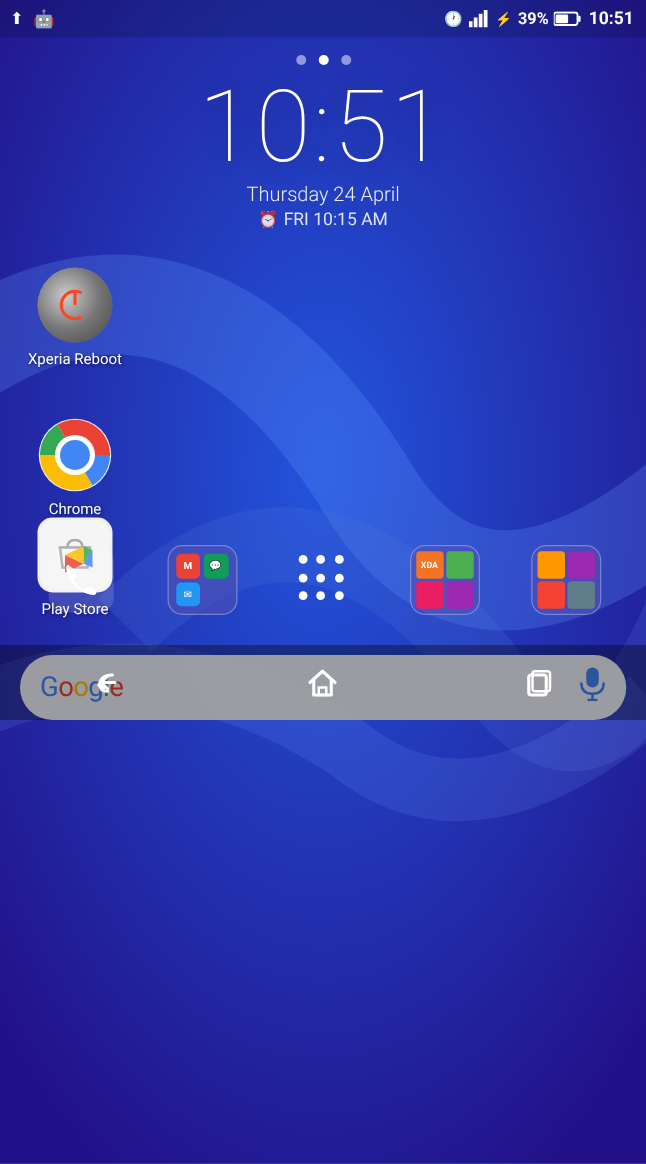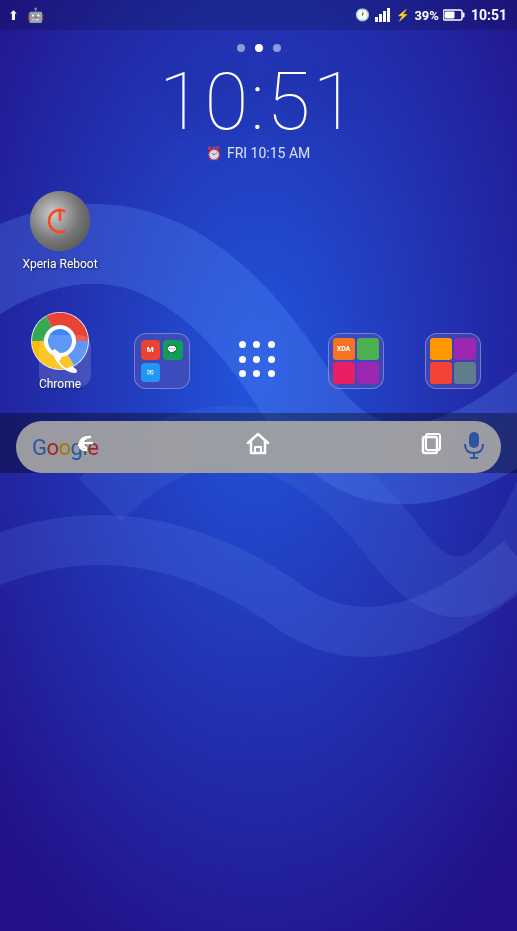--- a/index.html
+++ b/index.html
@@ -366,20 +366,21 @@
   </div>
 
   <div class="page-indicators">
     <div class="dot"></div>
     <div class="dot active"></div>
     <div class="dot"></div>
   </div>
 
   <div class="clock-area">
     <div class="clock-time">10:51</div>
+    <div class="clock-date">Thursday 24 April</div>
     <div class="clock-alarm">
       <span style="font-size:13px;">⏰</span>
       <span>FRI 10:15 AM</span>
     </div>
   </div>
 
   <div class="app-row" style="margin-top: 30px;">
 
     <div class="app-icon">
       <div class="app-icon-img xperia-reboot-icon">
@@ -416,20 +417,36 @@
           <circle cx="30" cy="30" r="16" fill="white"></circle>
 
           <circle cx="30" cy="30" r="12" fill="#4285F4"></circle>
         </svg>
       </div>
       <span class="app-icon-label">Chrome</span>
     </div>
 
     <div style="flex:1;"></div>
 
+    <div class="app-icon">
+      <div class="app-icon-img playstore-icon">
+        <svg width="56" height="56" viewBox="0 0 56 56" xmlns="http://www.w3.org/2000/svg">
+          <rect width="56" height="56" rx="12" fill="#f5f5f5"></rect>
+
+          <path d="M16 22 L18 38 L38 38 L40 22 Z" fill="none" stroke="#aaa" stroke-width="2"></path>
+          <path d="M22 22 Q22 16 28 16 Q34 16 34 22" fill="none" stroke="#aaa" stroke-width="2"></path>
+
+          <polygon points="20,28 20,42 35,35" fill="#EA4335"></polygon>
+          <polygon points="20,28 35,21 35,35" fill="#FBBC05"></polygon>
+          <polygon points="35,21 42,24 35,35" fill="#34A853"></polygon>
+          <polygon points="35,35 42,24 42,38" fill="#4285F4"></polygon>
+        </svg>
+      </div>
+      <span class="app-icon-label">Play Store</span>
+    </div>
   </div>
 
   <div class="search-bar-container">
     <div class="search-bar">
       <div class="google-logo">
         <span class="g-blue">G</span><span class="g-red">o</span><span class="g-yellow">o</span><span class="g-blue">g</span><span class="g-green">l</span><span class="g-red">e</span>
       </div>
       <div class="mic-icon">
         <svg width="22" height="28" viewBox="0 0 22 28" xmlns="http://www.w3.org/2000/svg">
           <rect x="6" y="1" width="10" height="16" rx="5" fill="#4285F4"></rect>

